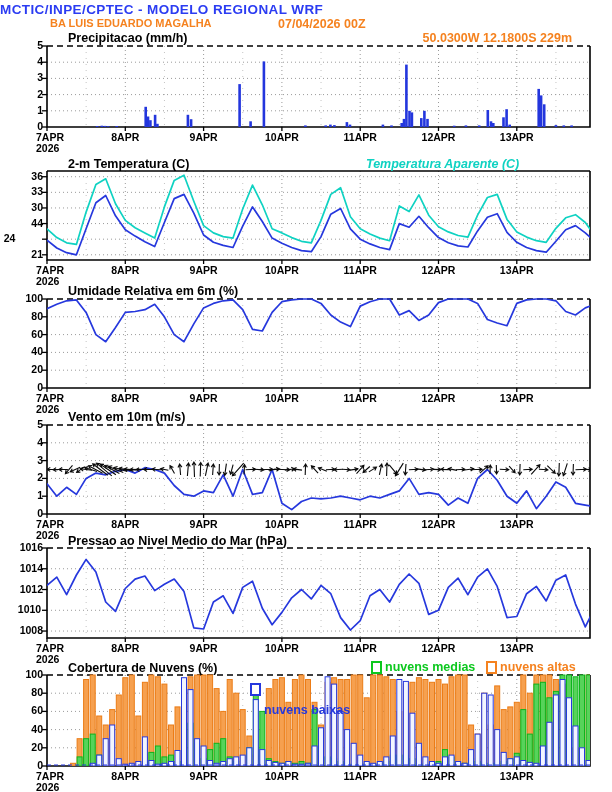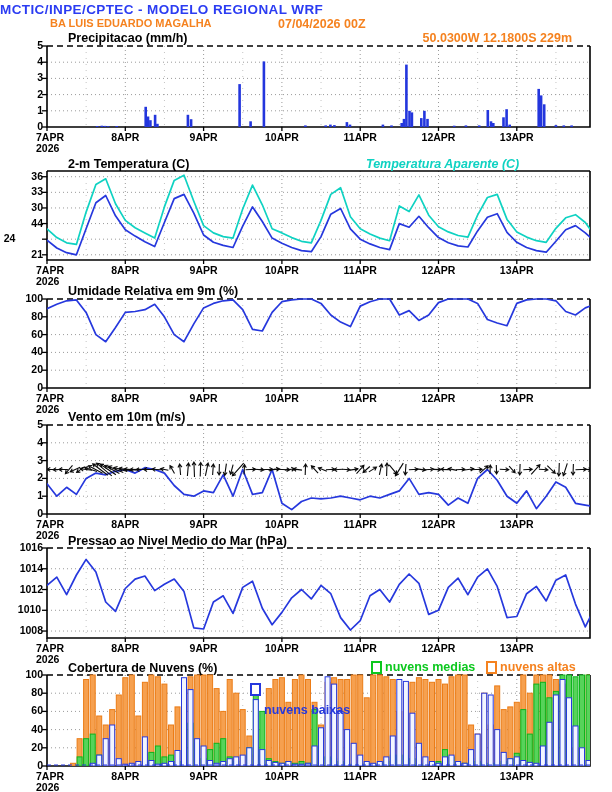--- a/index.html
+++ b/index.html
@@ -703,21 +703,21 @@
       <div style="left: 0px; top: 741.8px; width: 43px; text-align: right;">20</div>
       <div style="left: 0px; top: 723.6px; width: 43px; text-align: right;">40</div>
       <div style="left: 0px; top: 705.4px; width: 43px; text-align: right;">60</div>
       <div style="left: 0px; top: 687.2px; width: 43px; text-align: right;">80</div>
       <div style="left: 0px; top: 669px; width: 43px; text-align: right;">100</div>
     </div>
 
   <div class="ptitle" style="top:31px">Precipitacao (mm/h)</div>
   <div class="ptitle" style="top:157px">2-m Temperatura (C)</div>
   <div class="plegend" id="temp-legend" style="top: 157px; left: 366px; color: rgb(15, 210, 194); font-style: italic;">Temperatura Aparente (C)</div>
-  <div class="ptitle" style="top:284px">Umidade Relativa em 9m (%)</div>
+  <div class="ptitle" style="top:284px">Umidade Relativa em 6m (%)</div>
   <div class="ptitle" style="top:410px">Vento em 10m (m/s)</div>
   <div class="ptitle" style="top:534px">Pressao ao Nivel Medio do Mar (hPa)</div>
   <div class="ptitle" style="top:661px">Cobertura de Nuvens (%)</div>
 
   <div class="cl-leg" style="left:250px;top:660px">
     <span class="box" id="box-low" style="border-color: rgb(38, 56, 221);"></span>
     <span id="lbl-low" style="color: rgb(38, 56, 221); margin-top: 43px;">nuvens baixas</span>
   </div>
   <div class="cl-leg" style="left:371px;top:660px">
     <span class="box" id="box-mid" style="border-color: rgb(12, 200, 30);"></span>

